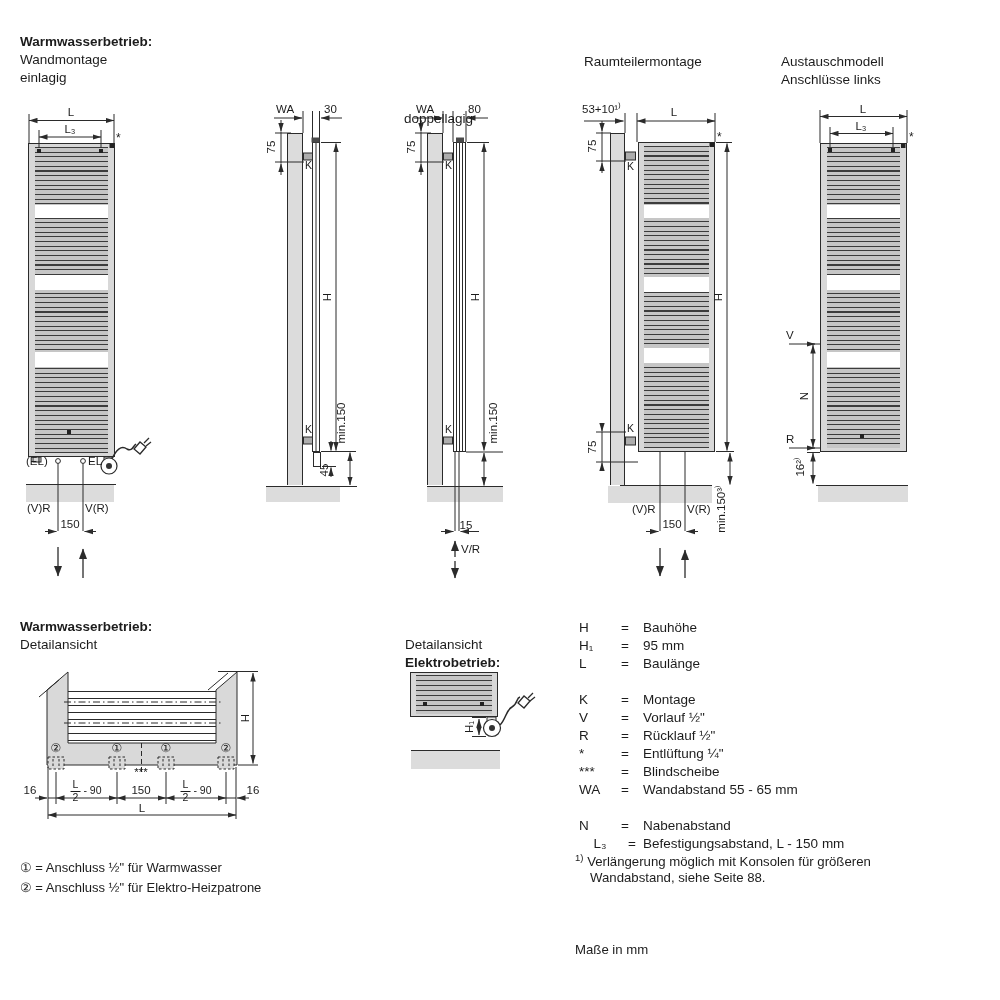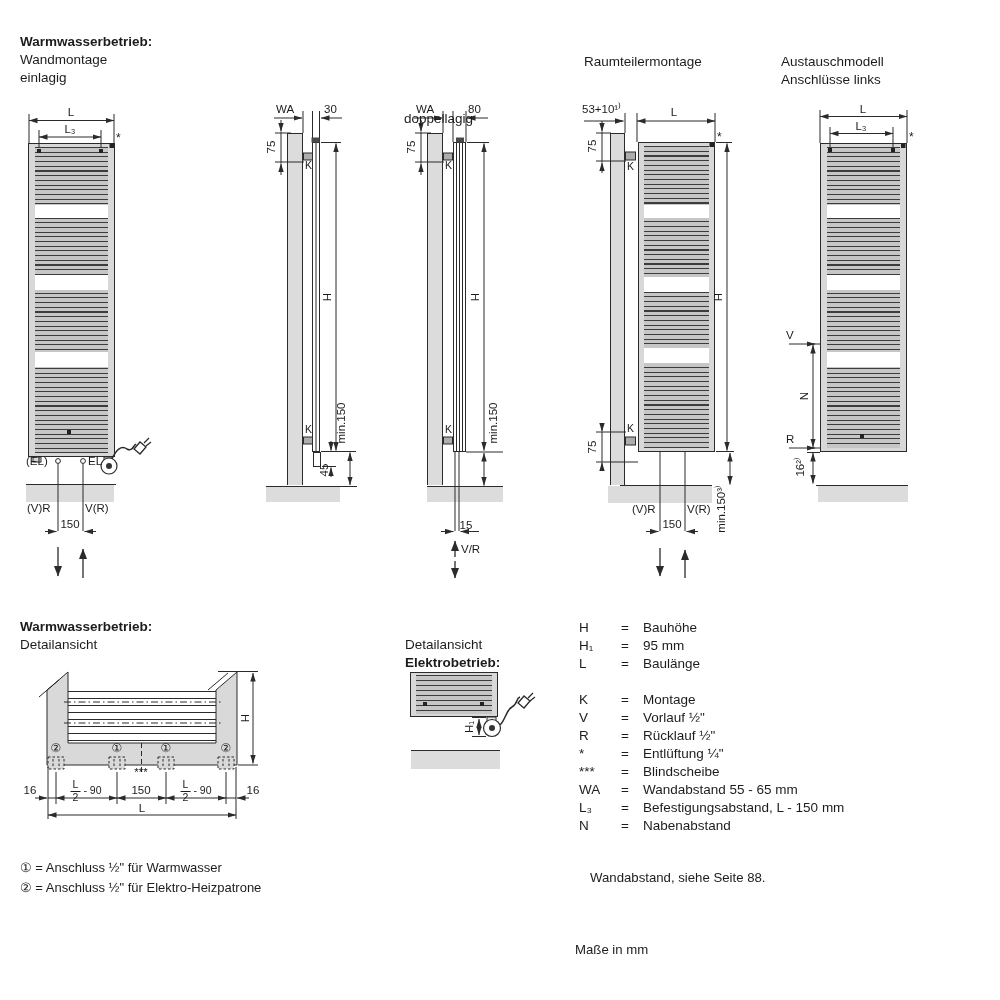--- a/index.html
+++ b/index.html
@@ -317,22 +317,23 @@
 
   <div class="lgrow" style="top:620px;"><span class="lsym">H</span><span class="leq">=</span><span>Bauhöhe</span></div>
   <div class="lgrow" style="top:638px;"><span class="lsym">H₁</span><span class="leq">=</span><span>95 mm</span></div>
   <div class="lgrow" style="top:656px;"><span class="lsym">L</span><span class="leq">=</span><span>Baulänge</span></div>
   <div class="lgrow" style="top:692px;"><span class="lsym">K</span><span class="leq">=</span><span>Montage</span></div>
   <div class="lgrow" style="top:710px;"><span class="lsym">V</span><span class="leq">=</span><span>Vorlauf ½"</span></div>
   <div class="lgrow" style="top:728px;"><span class="lsym">R</span><span class="leq">=</span><span>Rücklauf ½"</span></div>
   <div class="lgrow" style="top:746px;"><span class="lsym">*</span><span class="leq">=</span><span>Entlüftung ¼"</span></div>
   <div class="lgrow" style="top:764px;"><span class="lsym">***</span><span class="leq">=</span><span>Blindscheibe</span></div>
   <div class="lgrow" style="top:782px;"><span class="lsym">WA</span><span class="leq">=</span><span>Wandabstand 55 - 65 mm</span></div>
-  <div class="lgrow" style="top:800px;"><span class="lsym">L₃</span><span class="leq">=</span><span>Befestigungsabstand, L - 150 mm</span></div>
+  <div class="lgrow" style="top:836px;text-align:center;"><span class="lsym">L₃</span><span class="leq">=</span><span>Befestigungsabstand, L - 150 mm</span></div>
   <div class="lgrow" style="top:818px;"><span class="lsym">N</span><span class="leq">=</span><span>Nabenabstand</span></div>
 
   <span class="note" style="left:20px;top:860px;">① = Anschluss ½" für Warmwasser</span>
   <span class="note" style="left:20px;top:880px;">② = Anschluss ½" für Elektro-Heizpatrone</span>
 
+  <span class="fnote" style="left:575px;top:852px;"><sup>1)</sup> <span>Verlängerung möglich mit Konsolen für größeren</span></span>
   <span class="fnote" style="left:590px;top:870px;"><span>Wandabstand, siehe Seite 88.</span></span>
   <span class="fnote" style="left:575px;top:942px;">Maße in mm</span>
 
 </div>
 
 </body></html>

